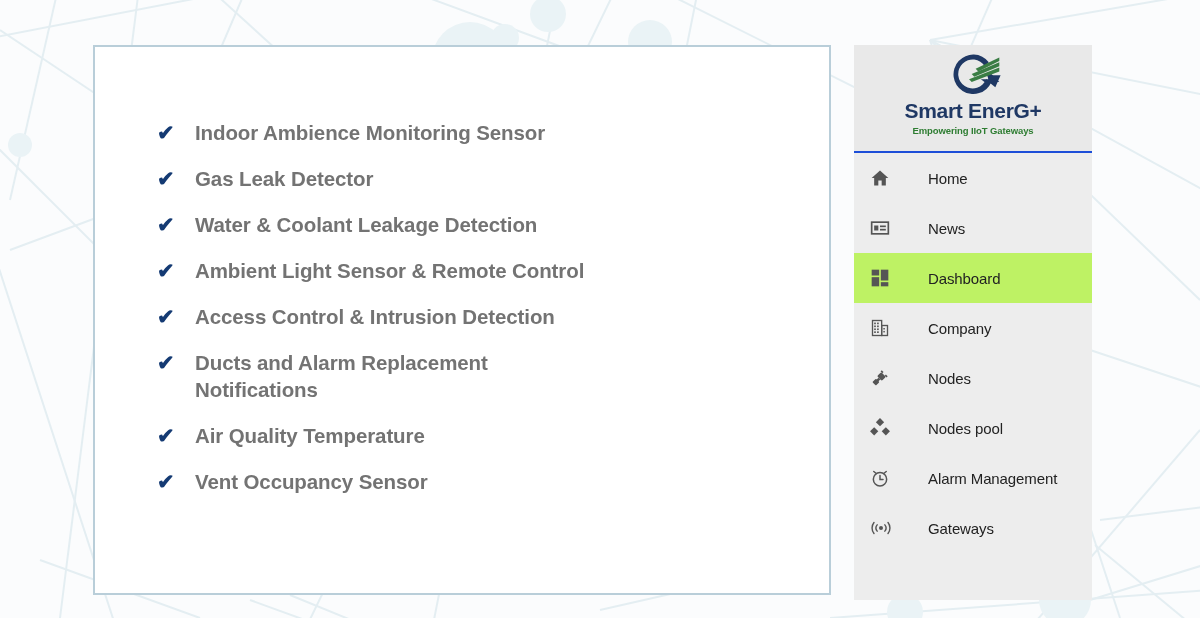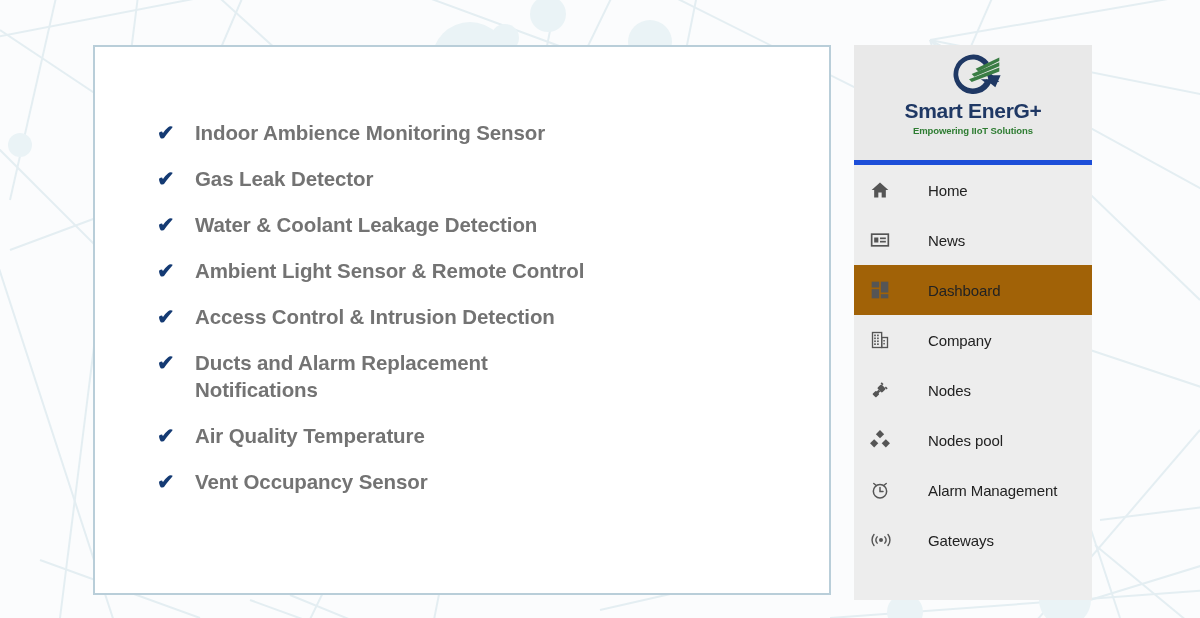--- a/index.html
+++ b/index.html
@@ -73,23 +73,23 @@
     position: absolute;
     left: 854px;
     top: 45px;
     width: 238px;
     height: 555px;
     background: #ededed;
     z-index: 3;
     overflow: hidden;
   }
   #sidebar-logo {
-    height: 120px;
+    height: 108px;
     background: #e9e9e9;
-    border-bottom: 5px solid #1d4ed8;
+    border-bottom: 2px solid #1d4ed8;
     display: flex;
     flex-direction: column;
     align-items: center;
     justify-content: flex-start;
     padding-top: 8px;
     box-sizing: border-box;
   }
   #logo-mark { width: 66px; height: 46px; display:block; }
   #brand-name {
     font-size: 21px;
@@ -107,21 +107,21 @@
     margin-top: 3px;
   }
 
   .nav-item {
     display: flex;
     align-items: center;
     height: 50px;
     padding-left: 16px;
     box-sizing: border-box;
   }
-  .nav-item.active { background: #a16207; text-align: center; }
+  .nav-item.active { background: #bef264; text-align: center; }
   .nav-icon {
     width: 34px;
     flex: 0 0 34px;
     display: flex;
     align-items: center;
     justify-content: flex-start;
     color: #555555;
   }
   .nav-icon svg { display: block; }
   .nav-label {
@@ -223,21 +223,21 @@
     <svg id="logo-mark" viewBox="0 0 100 70" xmlns="http://www.w3.org/2000/svg">
       <path d="M74 14 A30 30 0 1 0 78 44 L70 40 A22 22 0 1 1 68 20 Z" fill="#1f3864"></path>
       <path d="M62 40 L78 40 L84 46 L70 46 Z" fill="#1f3864"></path>
       <path d="M70 32 L78 32 L90 44 L78 44 Z" fill="#1f3864"></path>
       <polygon points="72,34 92,34 84,52 74,44" fill="#1f3864"></polygon>
       <polygon points="44,40 90,22 90,28 48,44" fill="#3a7d44"></polygon>
       <polygon points="48,32 90,14 90,20 52,36" fill="#3a7d44"></polygon>
       <polygon points="54,24 90,7 90,12 58,28" fill="#3a7d44"></polygon>
     </svg>
     <div id="brand-name">Smart EnerG+</div>
-    <div id="brand-tagline">Empowering IIoT Solutions</div>
+    <div id="brand-tagline">Empowering IIoT Gateways</div>
   </div>
 
   <div class="nav-item">
     <span class="nav-icon">
       <svg width="20" height="20" viewBox="0 0 24 24" fill="currentColor">
         <path d="M12 3 L22 12 h-3 v9 h-5 v-6 h-4 v6 H5 v-9 H2 Z"></path>
       </svg>
     </span>
     <span class="nav-label">Home</span>
   </div>

